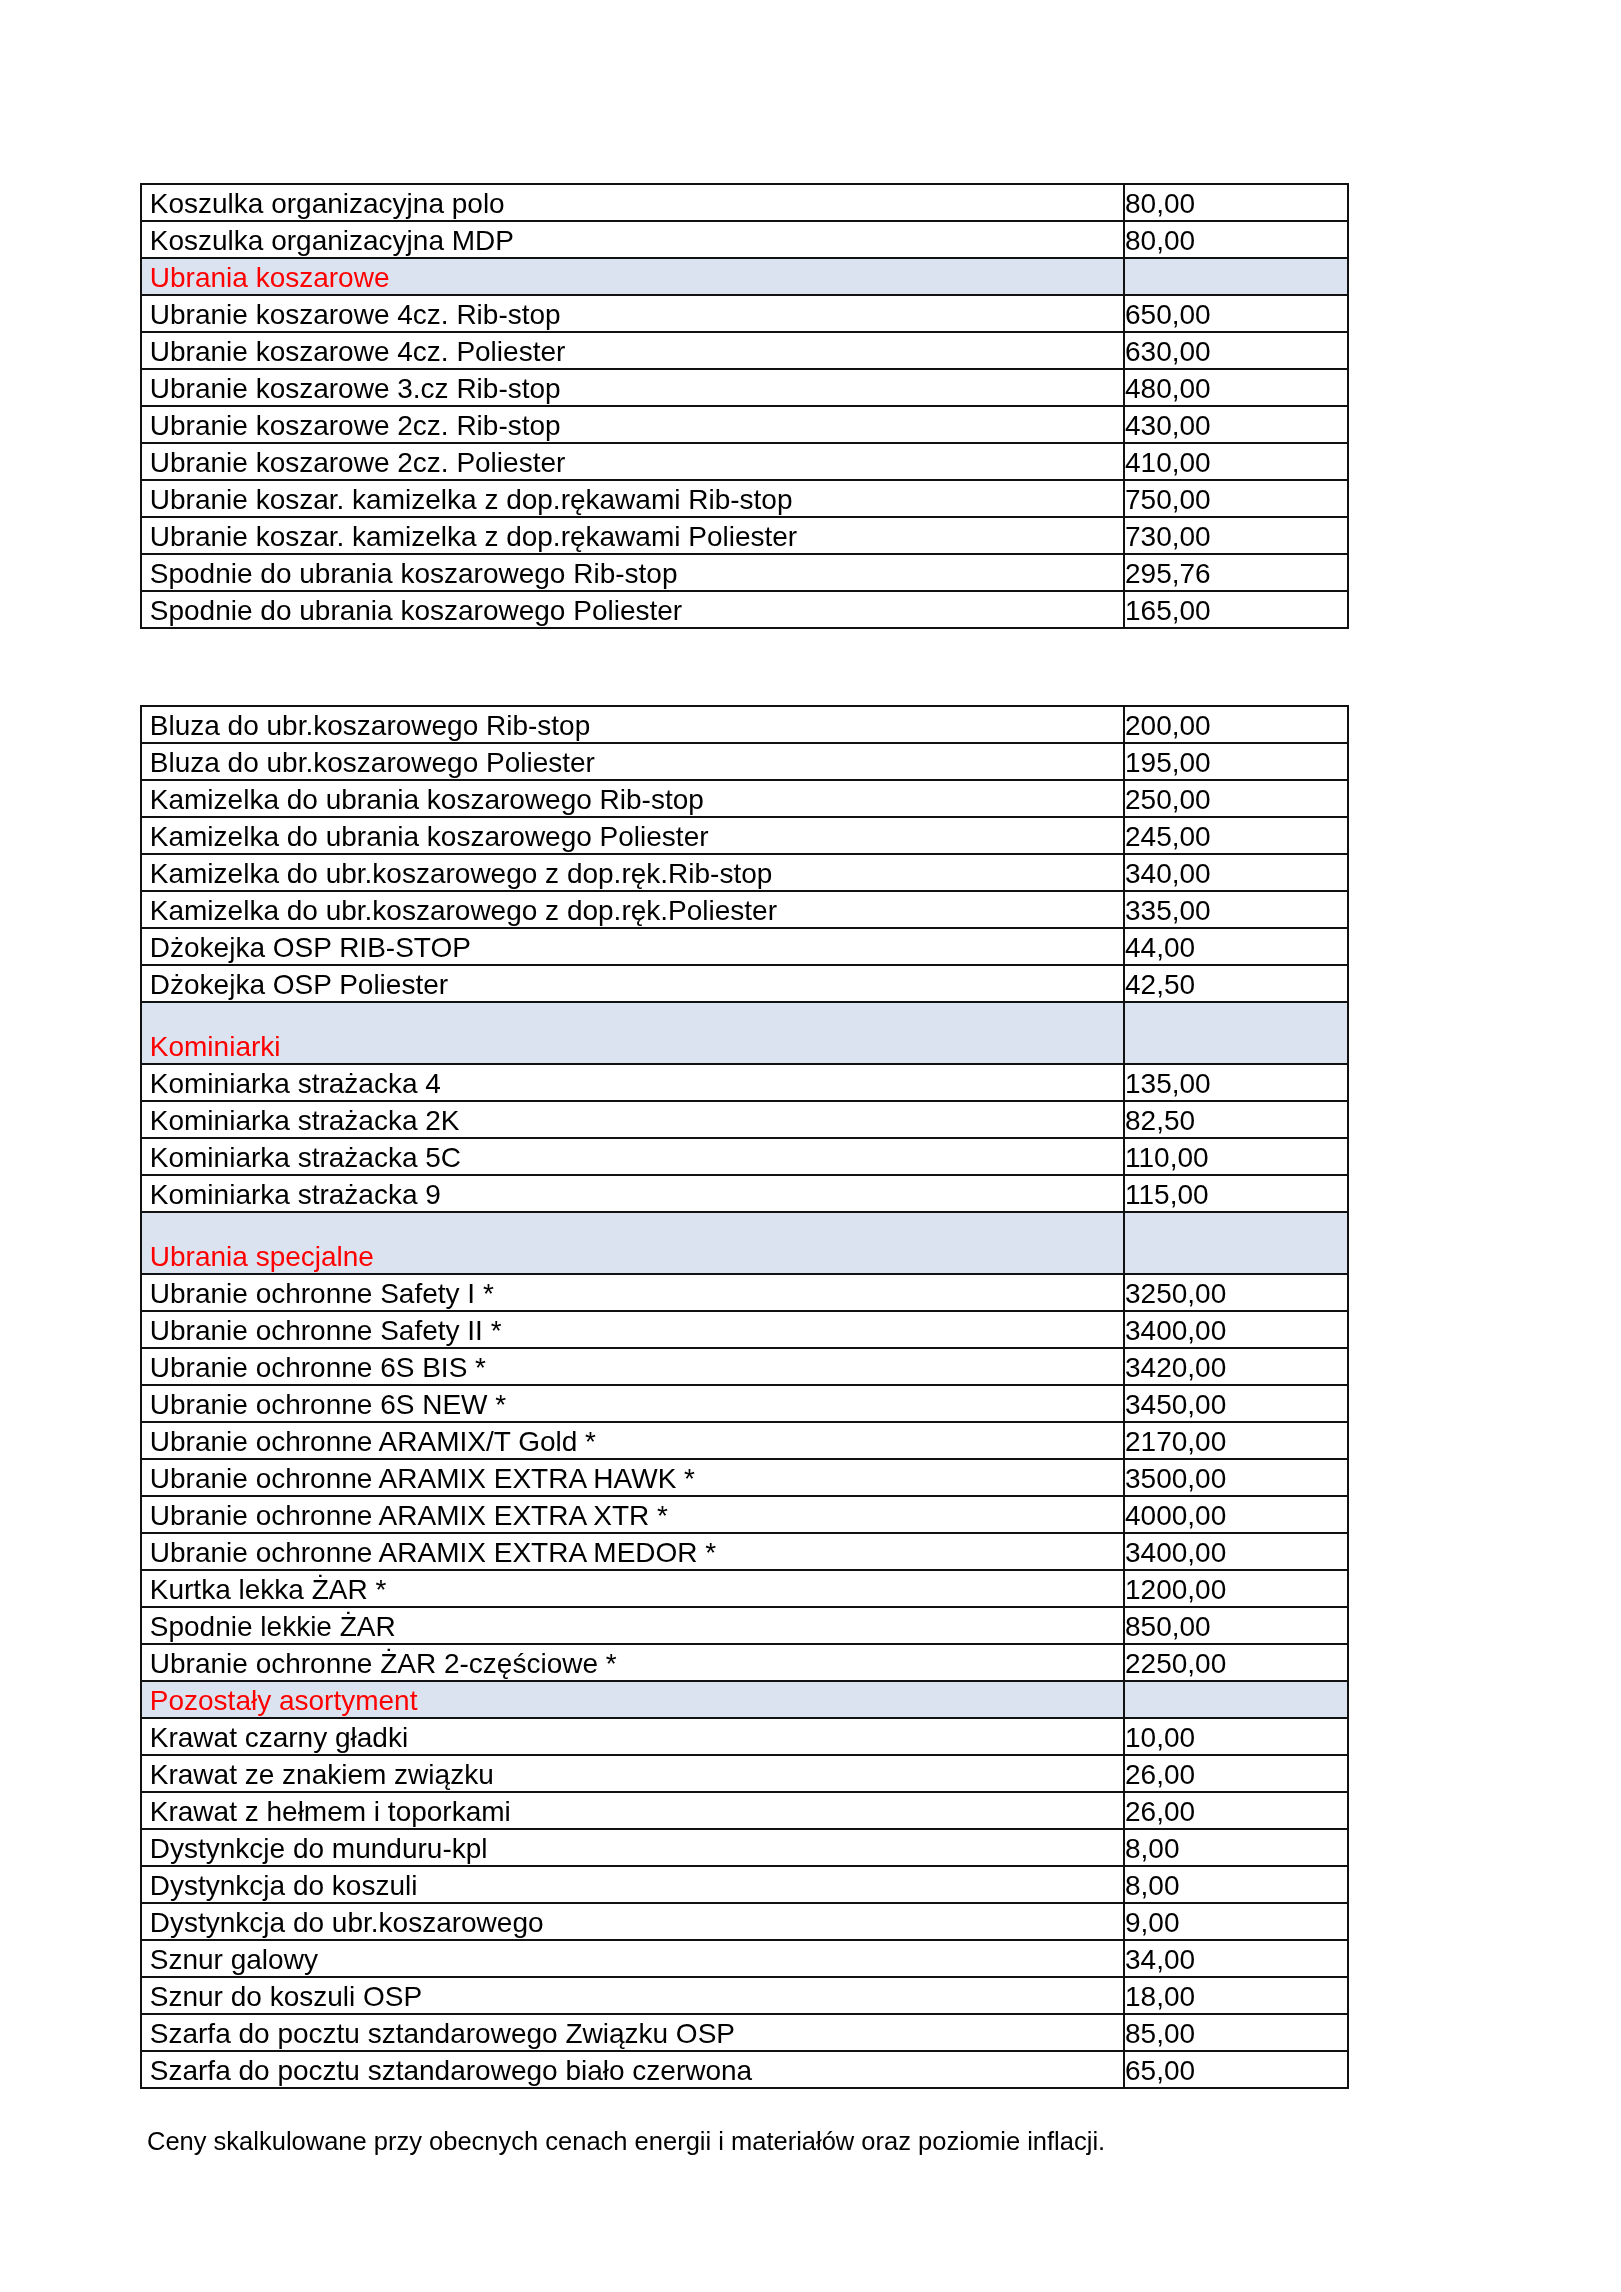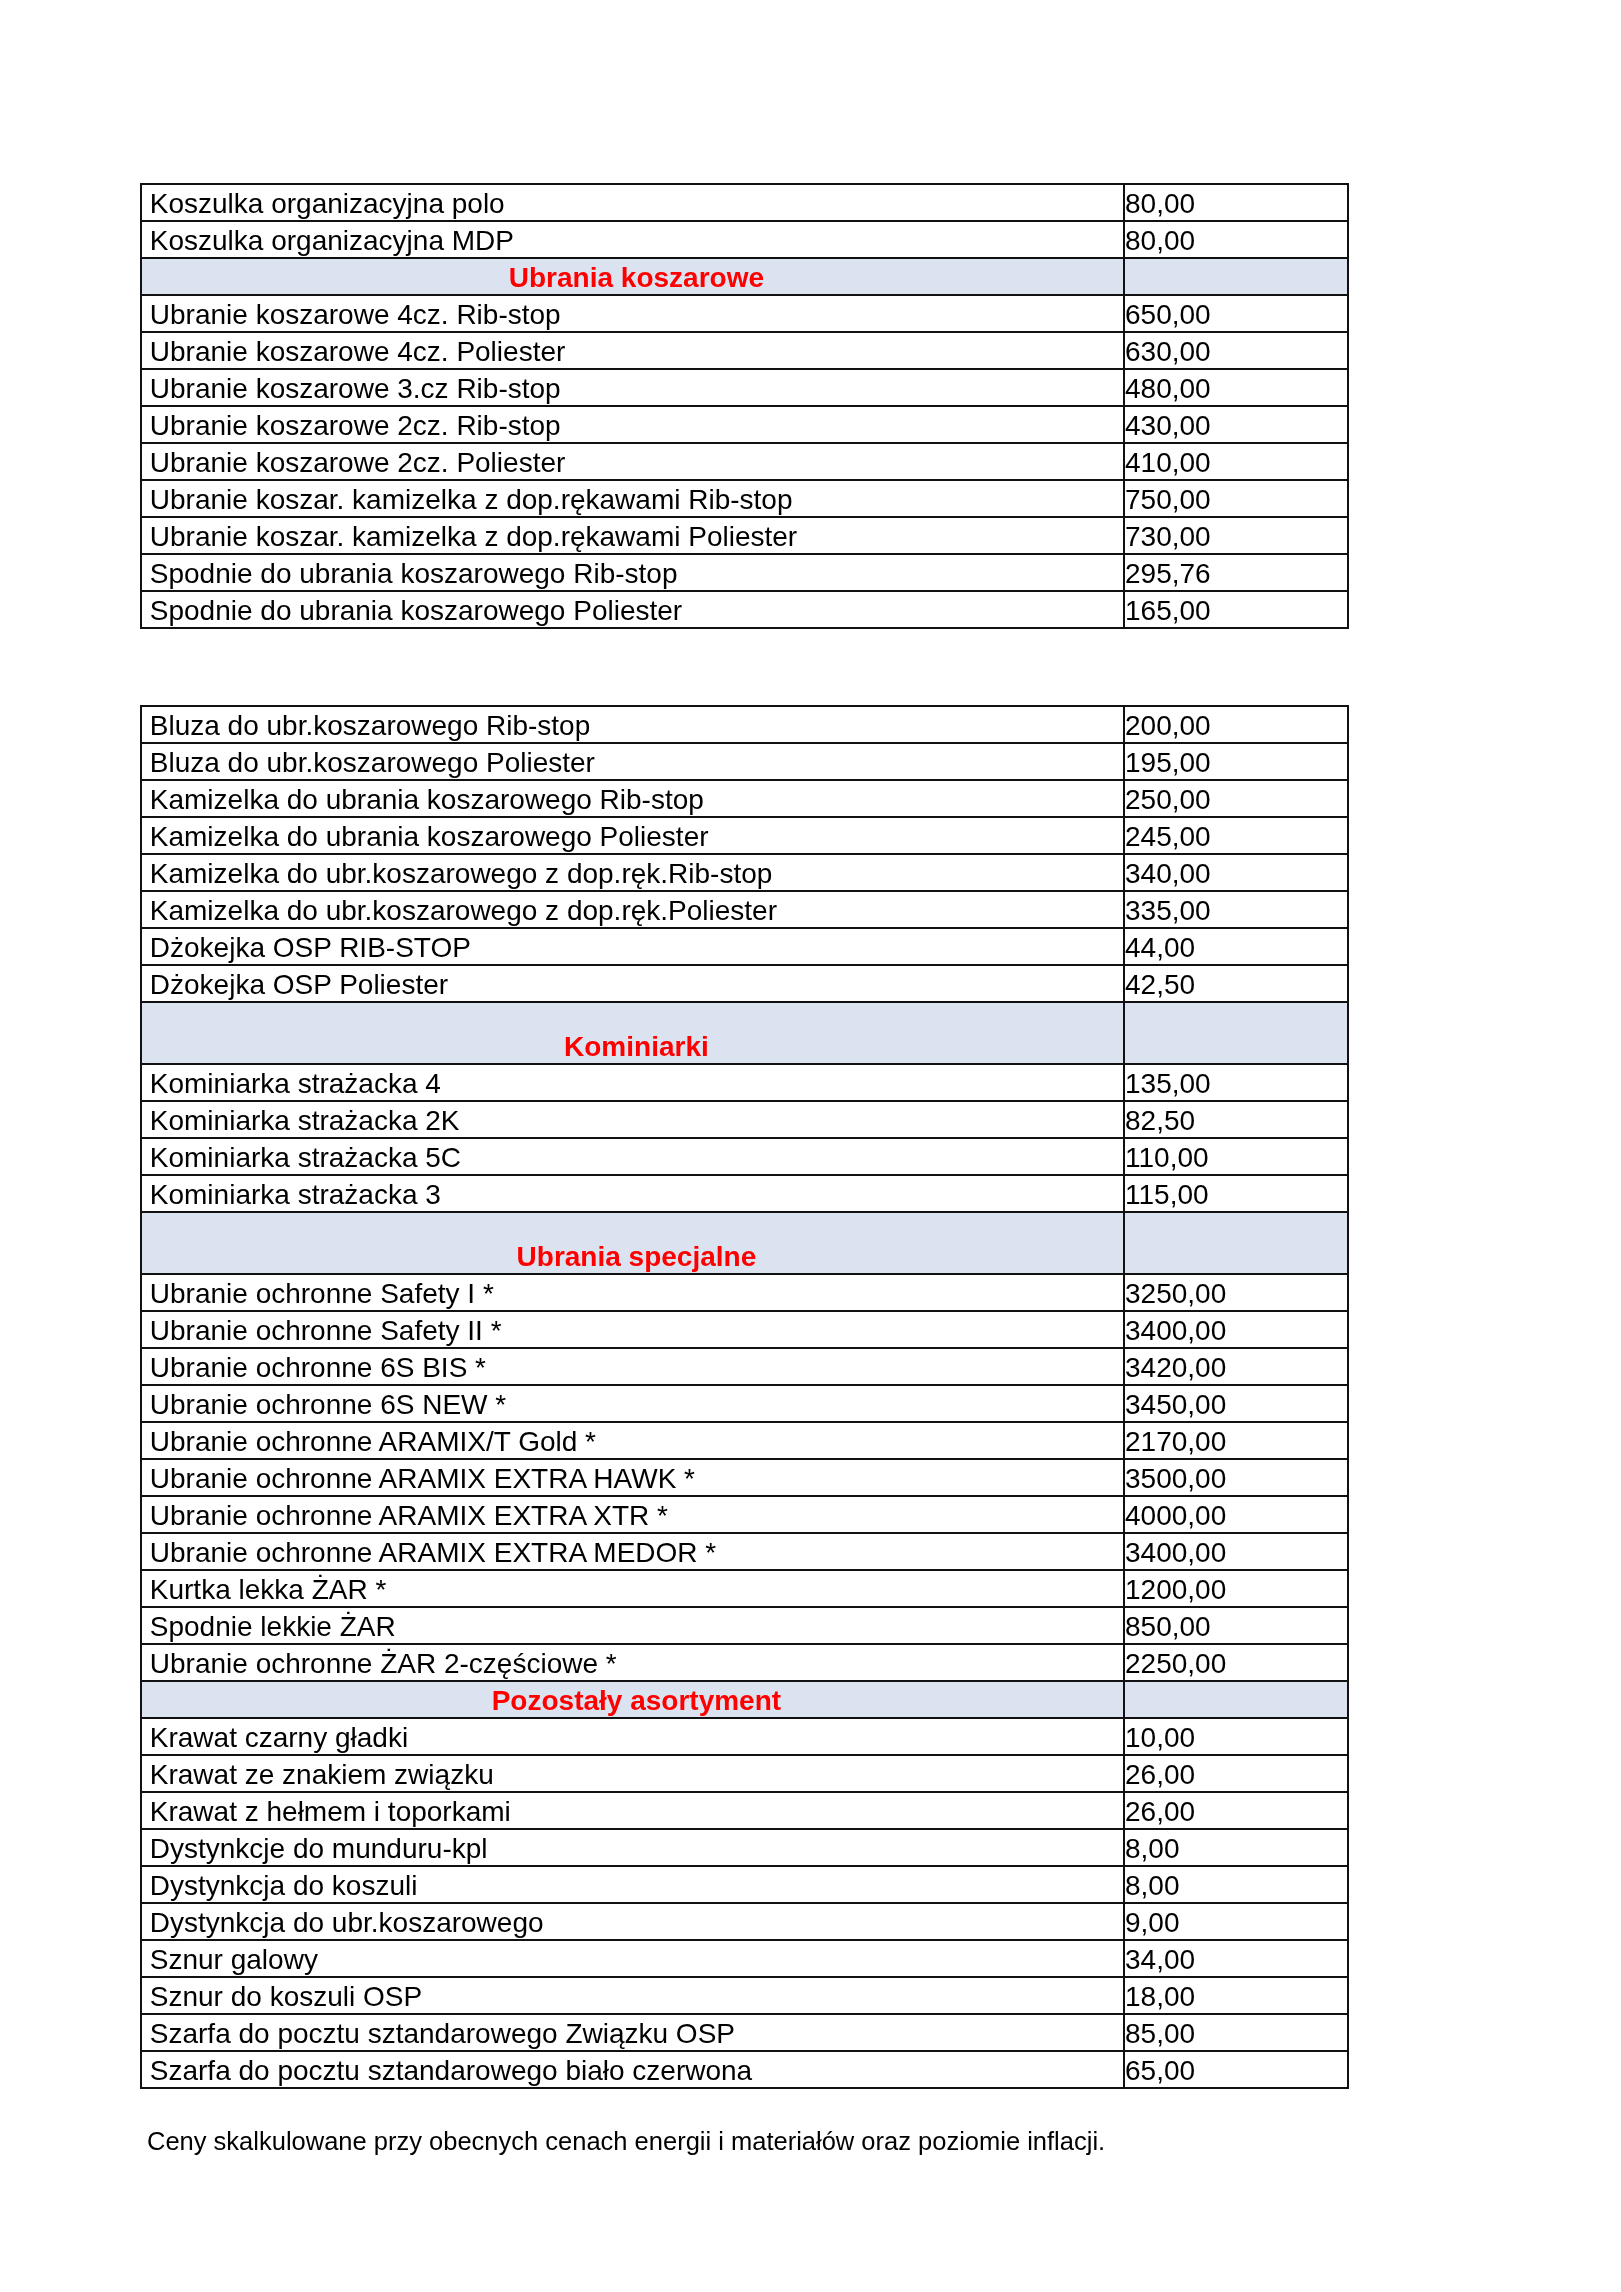--- a/index.html
+++ b/index.html
@@ -8,21 +8,21 @@
   table.price { position: absolute; left: 140px; width: 1208px; border-collapse: collapse; table-layout: fixed; }
   #t1 { top: 183px; border-radius: 6px; }
   #t2 { top: 705px; }
   table.price col.c-name { width: 983px; }
   table.price col.c-price { width: 224px; }
   table.price td { border: 2.5px solid #111; height: 37px; padding: 0 0 0 7.8px;
                    font-size: 28px; line-height: 33px; white-space: nowrap; box-sizing: border-box;
                    vertical-align: bottom; overflow: hidden; }
   table.price td.price { padding: 0; }
   table.price tr.section td { background: #dce3f0; }
-  table.price tr.section td.name { color: #ff0000; font-weight: bold; text-align: center; }
+  table.price tr.section td.name { color: #ff0000; font-weight: normal; }
   table.price tr.section.tall td { height: 62px; }
   .footnote { position: absolute; left: 147px; top: 2127px; font-size: 25.5px; white-space: nowrap; }
 </style>
 </head>
 <body>
 
 <table class="price" id="t1">
   <colgroup>
       <col class="c-name">
       <col class="c-price">
@@ -127,21 +127,21 @@
       </tr>
       <tr class="item">
         <td class="name">Kominiarka strażacka 2K</td>
         <td class="price">82,50</td>
       </tr>
       <tr class="item">
         <td class="name">Kominiarka strażacka 5C</td>
         <td class="price">110,00</td>
       </tr>
       <tr class="item">
-        <td class="name">Kominiarka strażacka 3</td>
+        <td class="name">Kominiarka strażacka 9</td>
         <td class="price">115,00</td>
       </tr>
       <tr class="section tall">
         <td class="name">Ubrania specjalne</td>
         <td class="price"></td>
       </tr>
       <tr class="item">
         <td class="name">Ubranie ochronne Safety I *</td>
         <td class="price">3250,00</td>
       </tr>

